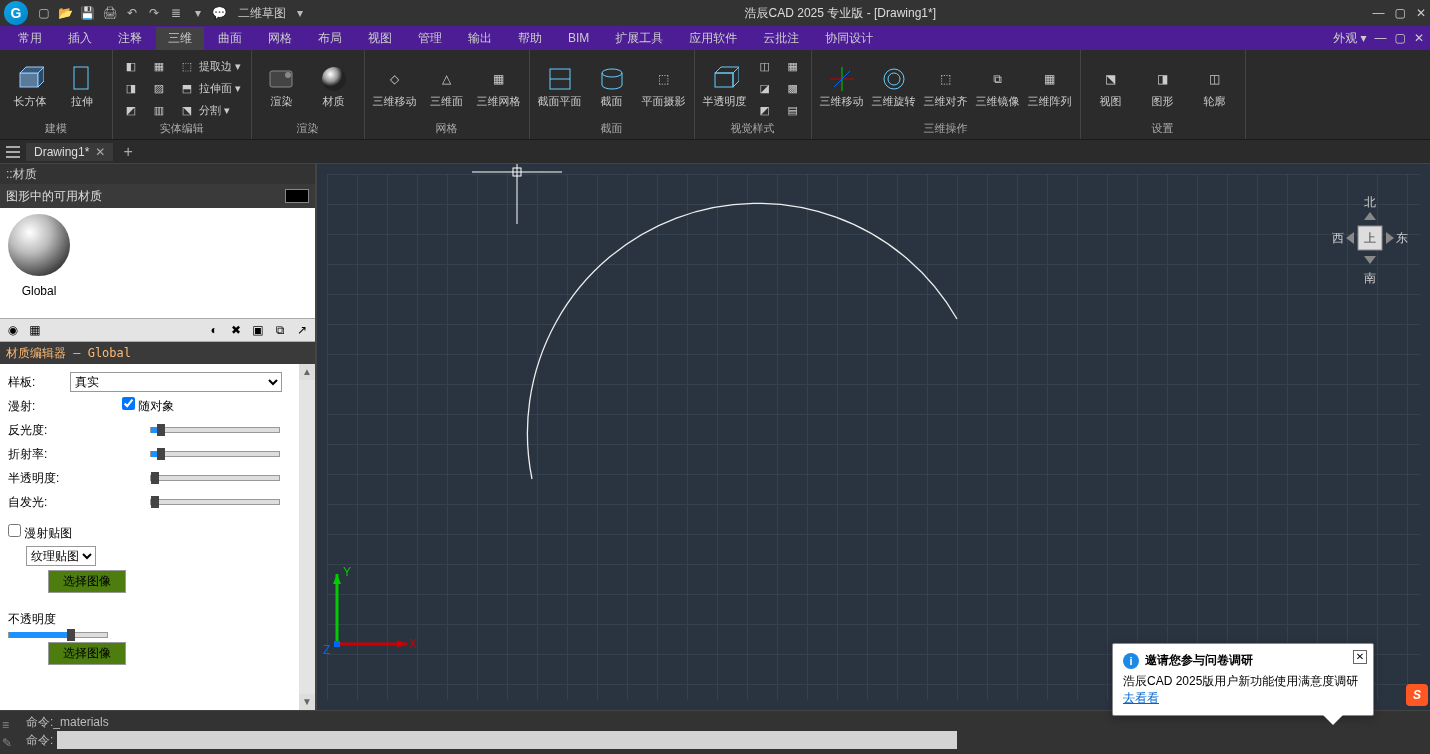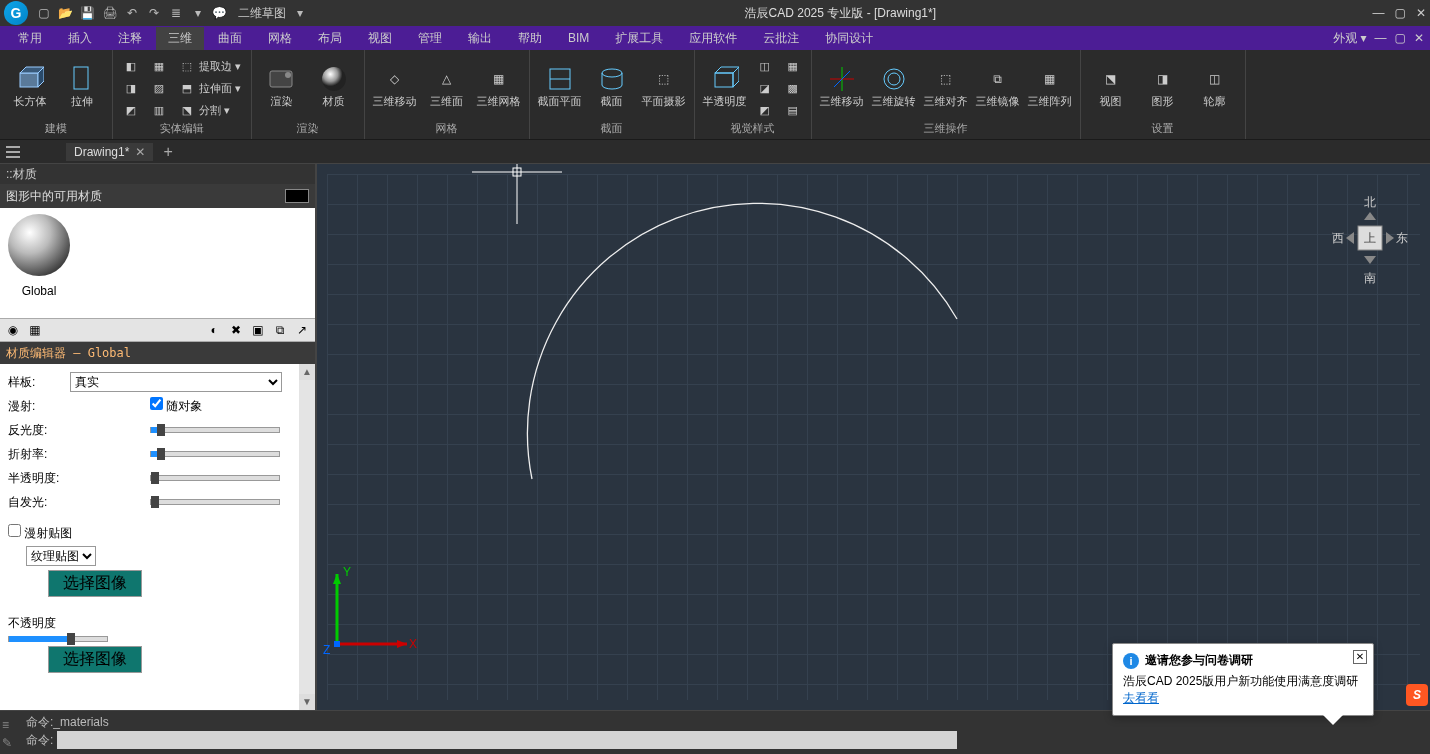--- a/index.html
+++ b/index.html
@@ -21,45 +21,45 @@
 .ribbon-group-title { text-align: center; font-size: 11px; color: #aaa; height: 16px; }
 .big-btn { display: flex; flex-direction: column; align-items: center; justify-content: center; min-width: 48px; height: 68px; cursor: pointer; padding: 2px; }
 .big-btn-icon { width: 28px; height: 28px; display: flex; align-items: center; justify-content: center; margin-bottom: 2px; }
 .big-btn-label { font-size: 11px; color: #ccc; text-align: center; line-height: 1.1; }
 .small-btn-col { display: flex; flex-direction: column; gap: 2px; padding-top: 4px; }
 .small-btn { height: 20px; display: flex; align-items: center; padding: 0 4px; color: #ccc; font-size: 11px; cursor: pointer; gap: 4px; }
 .small-icon { width: 16px; height: 16px; display: inline-flex; align-items: center; justify-content: center; }
 .tabbar { height: 24px; background: #2b2b2b; display: flex; align-items: center; padding: 0 4px; gap: 4px; border-bottom: 1px solid #444; }
 .hamburger { width: 18px; height: 18px; display: flex; flex-direction: column; justify-content: center; gap: 3px; padding: 2px; }
 .hamburger span { height: 2px; background: #aaa; }
-.file-tab { background: #3a3a3a; padding: 2px 8px; display: flex; align-items: center; gap: 6px; color: #ddd; margin-left: 40px; }
+.file-tab { background: #3a3a3a; padding: 2px 8px; display: flex; align-items: center; gap: 6px; color: #ddd; }
 .close-x { cursor: pointer; color: #aaa; }
 .add-tab { font-size: 16px; color: #aaa; cursor: pointer; padding: 0 6px; }
 .main-area { display: flex; height: 546px; }
 .left-panel { width: 315px; background: #f0f0f0; color: #000; display: flex; flex-direction: column; }
 .panel-titlebar { height: 20px; background: #333; color: #ccc; padding: 0 6px; display: flex; align-items: center; }
 .mat-avail-header { height: 24px; background: #3a3a3a; color: #ddd; display: flex; align-items: center; padding: 0 6px; font-size: 12px; }
 .mat-avail-header .swatch { margin-left: auto; width: 24px; height: 14px; background: #000; border: 1px solid #888; }
 .mat-list { height: 110px; background: #fff; padding: 6px; display: flex; }
 .mat-item { width: 66px; text-align: center; }
 .mat-sphere { width: 62px; height: 62px; border-radius: 50%; background: radial-gradient(circle at 35% 30%, #fff 0%, #bbb 35%, #444 75%, #000 100%); margin: 0 auto 8px; }
 .mat-toolbar { height: 24px; background: #e4e4e4; display: flex; align-items: center; padding: 0 4px; gap: 4px; border-top: 1px solid #aaa; border-bottom: 1px solid #aaa; }
 .tb-icon { width: 18px; height: 18px; cursor: pointer; display: inline-flex; align-items: center; justify-content: center; }
 .tb-spacer { flex: 1; }
 .mat-editor-header { height: 22px; background: #3a3a3a; color: #fdba74; padding: 0 6px; display: flex; align-items: center; font-family: monospace; font-size: 12px; }
 .mat-editor-body { flex: 1; background: #fff; padding: 6px 8px; overflow: auto; position: relative; }
 .prop-row { display: flex; align-items: center; height: 24px; gap: 4px; }
 .prop-label { width: 58px; font-size: 12px; }
 .prop-select { flex: 1; max-width: 212px; height: 20px; border: 1px solid #999; font-size: 12px; background: #fff; }
-.prop-check { margin-left: 80px; }
+.prop-check { margin-left: 52px; }
 .prop-slider { width: 130px; height: 6px; background: #ddd; position: relative; border: 1px solid #999; margin-left: 80px; }
 .prop-slider-fill { position: absolute; left: 0; top: -1px; height: 6px; background: #1e90ff; }
 .prop-slider-thumb { position: absolute; top: -4px; width: 8px; height: 12px; background: #444; }
 .subgroup { margin-top: 6px; padding: 4px 0; }
-.btn-small { padding: 2px 14px; border: 1px solid #999; background: #0f766e; cursor: pointer; font-size: 16px; margin: 4px 0 4px 40px; display: inline-block; }
+.btn-small { padding: 2px 14px; border: 1px solid #999; background: #4d7c0f; cursor: pointer; font-size: 12px; margin: 4px 0 4px 40px; display: inline-block; }
 .scroll-handle-right { position: absolute; right: 0; top: 0; width: 16px; height: 100%; background: #e4e4e4; }
 .scroll-arrow { width: 100%; height: 16px; text-align: center; color: #666; font-size: 10px; line-height: 16px; background: #ddd; }
 .canvas-wrap { flex: 1; background: #2a3440; position: relative; border-left: 2px solid #444; }
 .canvas-grid { position: absolute; inset: 10px; background-image: linear-gradient(#35414f 1px, transparent 1px), linear-gradient(90deg, #35414f 1px, transparent 1px); background-size: 30px 30px; }
 .view-cube { position: absolute; right: 20px; top: 30px; width: 80px; height: 80px; }
 .cmd-area { height: 46px; background: #333; display: flex; border-top: 1px solid #444; }
 .cmd-left-icons { width: 20px; display: flex; flex-direction: column; justify-content: center; gap: 4px; padding: 2px; }
 .cmd-text { flex: 1; color: #bbb; font-family: monospace; font-size: 12px; padding: 2px 6px; }
 .cmd-text div { line-height: 18px; }
 .cmd-text .cmd-cursor { background: #d4d4d4; color: #000; display: inline-block; min-width: 900px; padding: 0 4px; }

